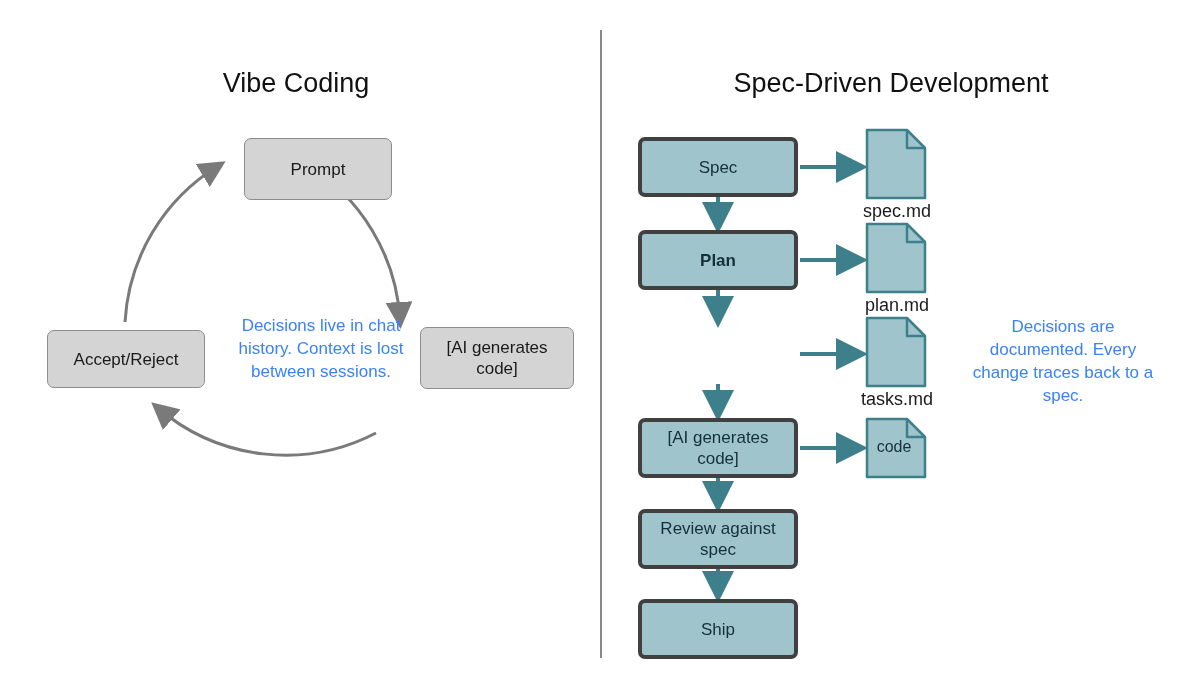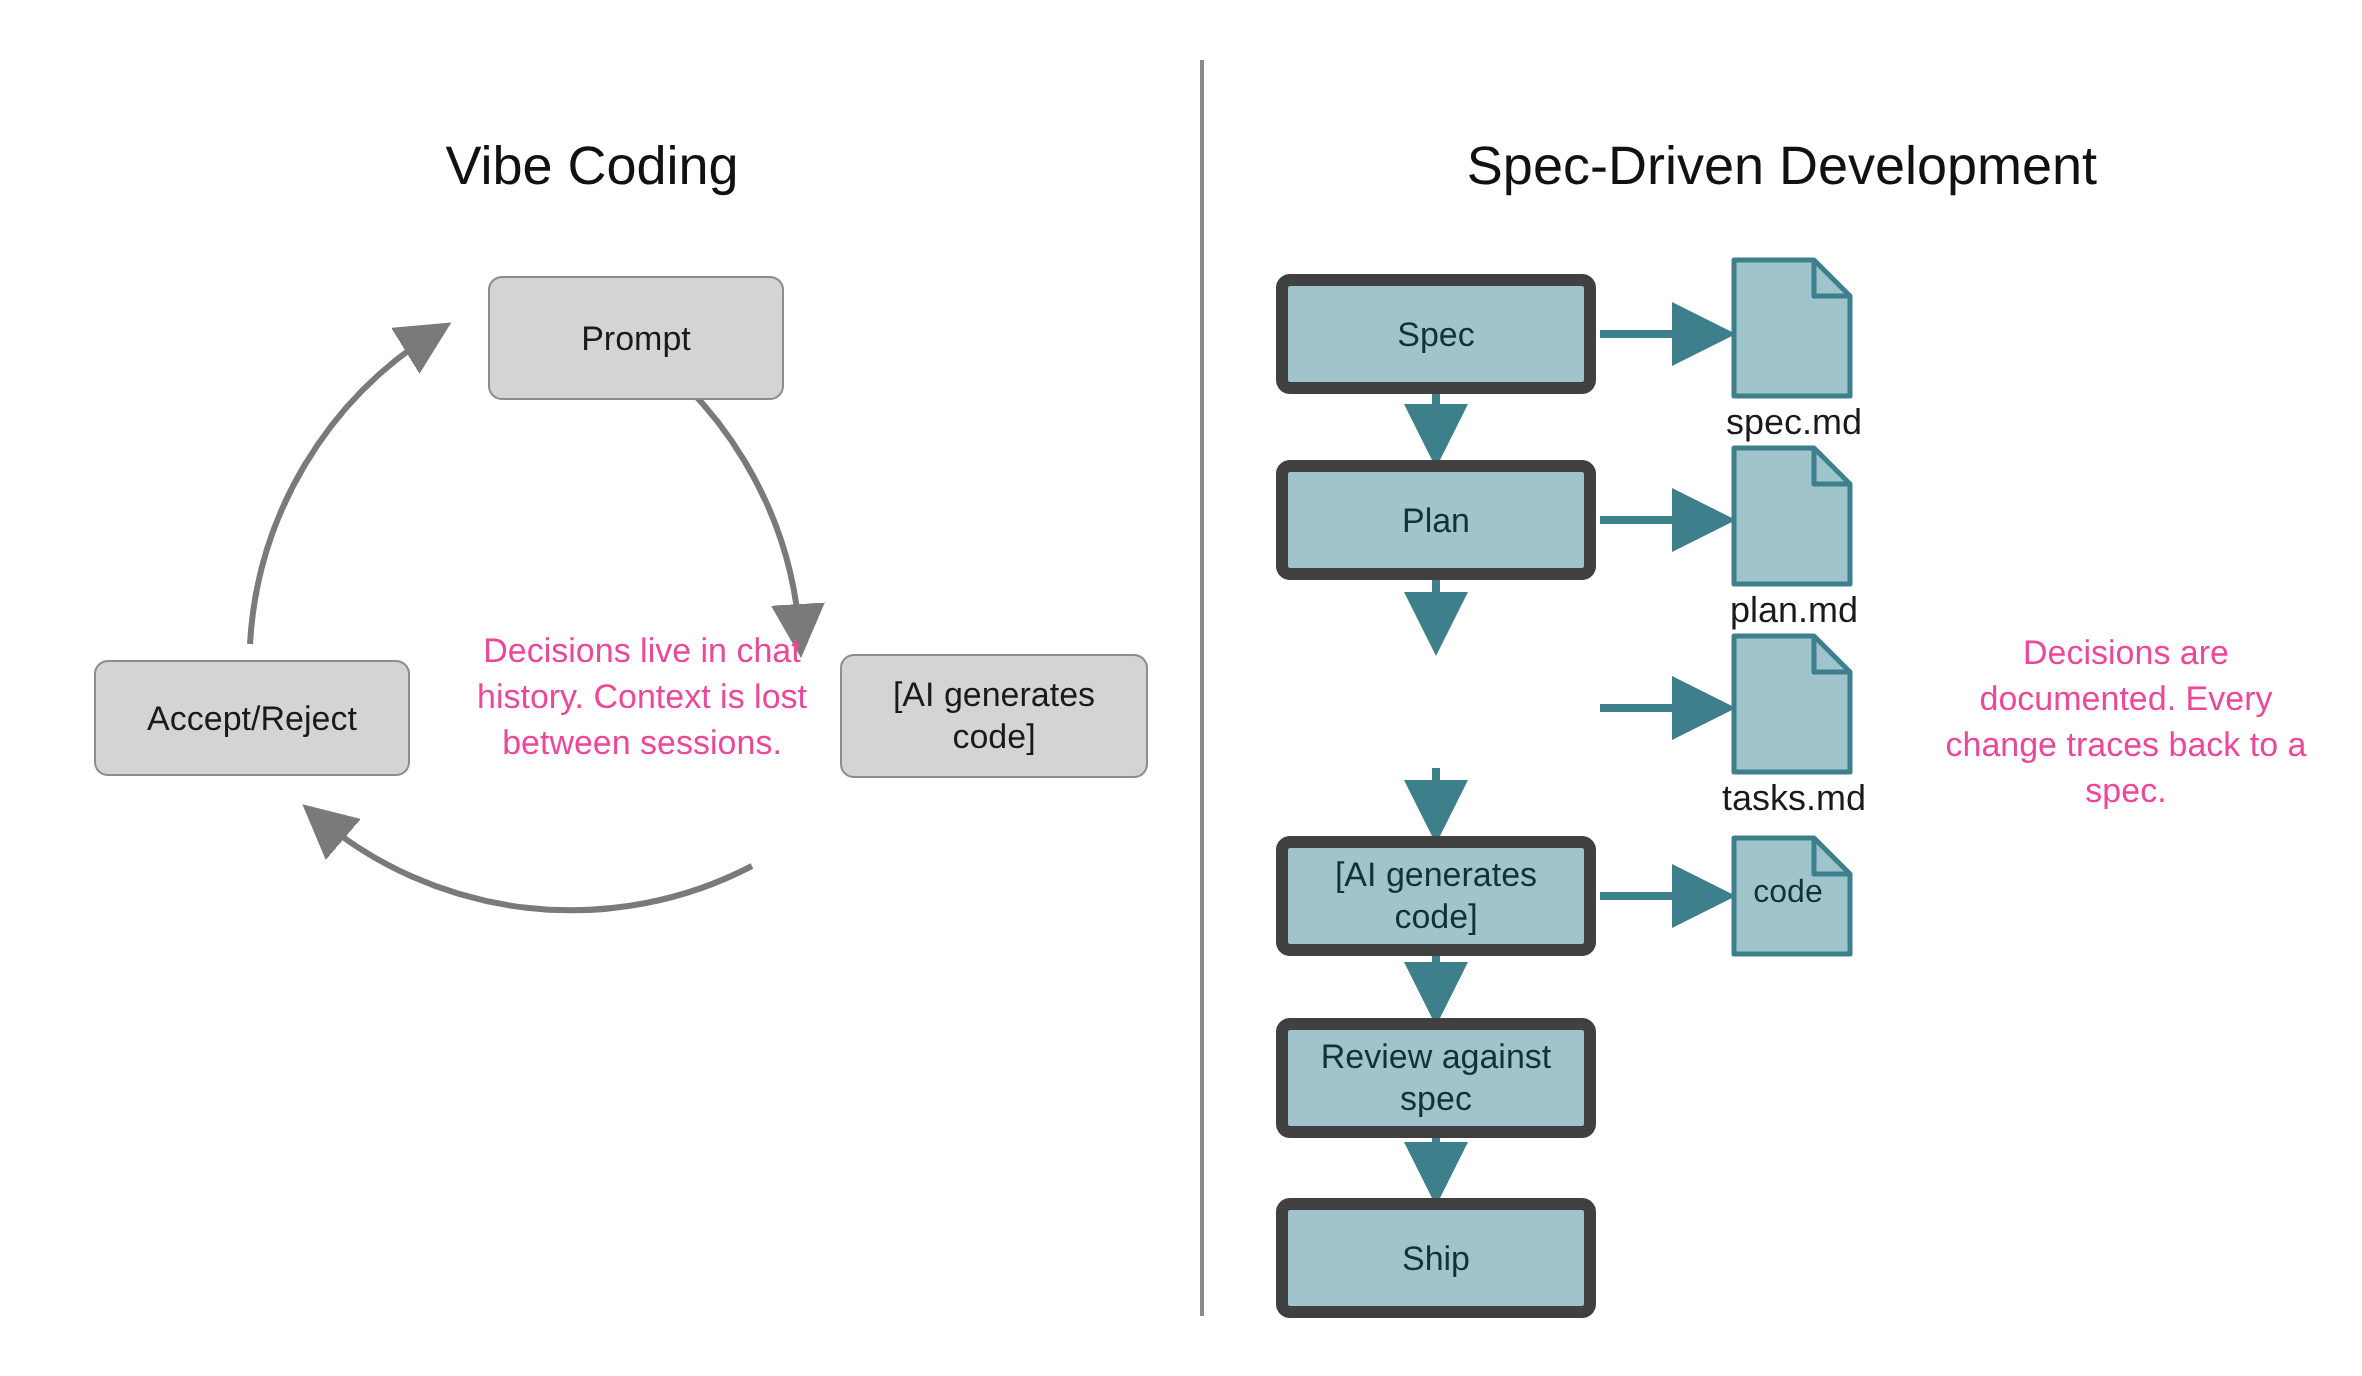--- a/index.html
+++ b/index.html
@@ -60,43 +60,43 @@
   }
   #node-prompt { left: 244px; top: 138px; width: 148px; height: 62px; }
   #node-ai-left { left: 420px; top: 327px; width: 154px; height: 62px; }
   #node-accept { left: 47px; top: 330px; width: 158px; height: 58px; }
 
   .center-note {
     position: absolute;
     font-size: 17px;
     line-height: 23px;
     text-align: center;
-    color: #ec4899;
+    color: #3b82f6;
   }
   #note-left { left: 228px; top: 314px; width: 186px; }
   #note-right { left: 965px; top: 315px; width: 196px; }
 
   
   .tnode {
     position: absolute;
     box-sizing: border-box;
-    border: 6px solid #404040;
+    border: 4px solid #404040;
     border-radius: 7px;
     background: #9fc4cb;
     color: #14303a;
     font-size: 17px;
     line-height: 21px;
     display: flex;
     align-items: center;
     justify-content: center;
     text-align: center;
     padding: 3px 6px;
   }
   #t-spec   { left: 638px; top: 137px; width: 160px; height: 60px; }
-  #t-plan   { left: 638px; top: 230px; width: 160px; height: 60px; }
+  #t-plan   { left: 638px; top: 230px; width: 160px; height: 60px; font-weight: bold; }
   #t-tasks  { left: 638px; top: 324px; width: 160px; height: 60px; }
   #t-ai     { left: 638px; top: 418px; width: 160px; height: 60px; }
   #t-review { left: 638px; top: 509px; width: 160px; height: 60px; }
   #t-ship   { left: 638px; top: 599px; width: 160px; height: 60px; }
 
   .doc {
     position: absolute;
   }
   .doc-label {
     position: absolute;

